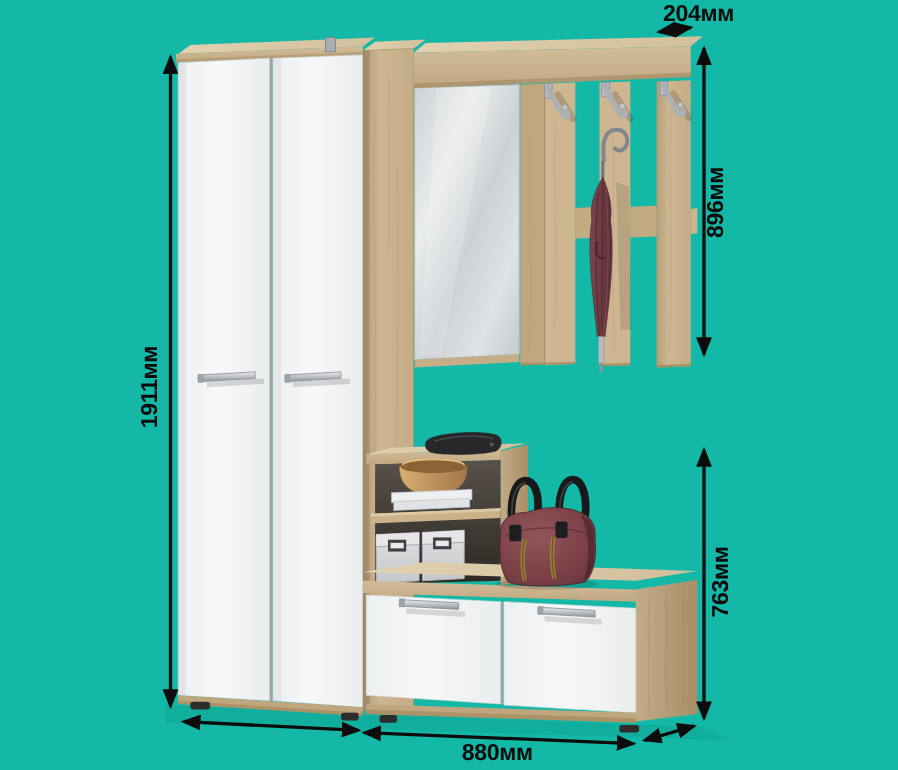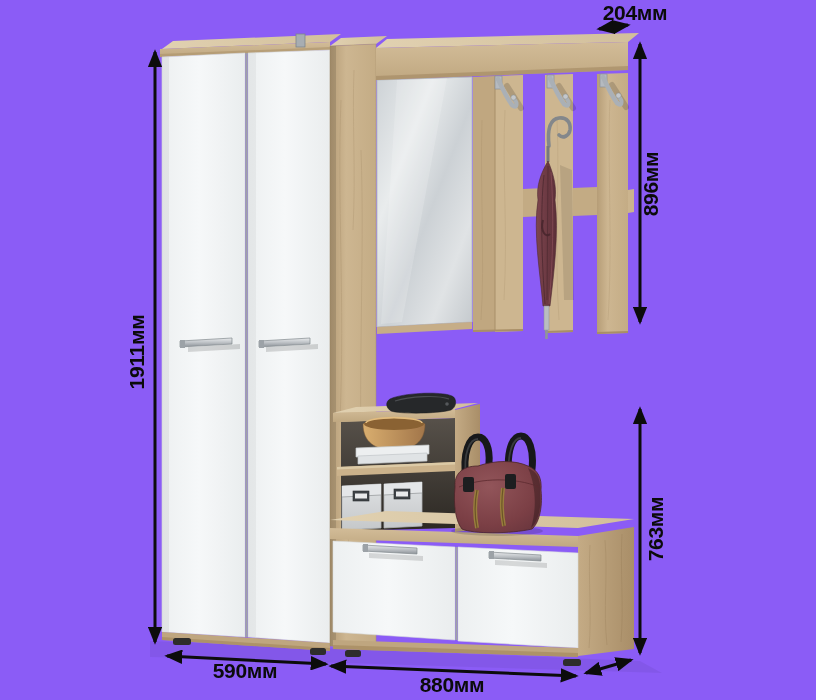--- a/index.html
+++ b/index.html
@@ -1,17 +1,17 @@
 <!DOCTYPE html>
 <html><head>
 <meta charset="utf-8">
 <style>
   html,body { margin:0; padding:0; background:#ffffff; }
   .stage {
-    position:relative; width:816px; height:700px; background:#8b5cf6;
+    position:relative; width:816px; height:700px; background:#14b8a6;
     font-family:"Liberation Sans", sans-serif; overflow:hidden;
   }
   .scene { position:absolute; left:0; top:0; }
   .dim {
     position:absolute; width:120px; text-align:center;
     font-weight:bold; font-size:21px; line-height:24px; color:#0b0b0b;
     letter-spacing:-0.3px; white-space:nowrap;
   }
   .dim.v { transform:rotate(-90deg); }
 </style>
@@ -277,15 +277,14 @@
       <line x1="167" y1="656" x2="326" y2="664" marker-start="url(#arr)" marker-end="url(#arr)"></line>
       <line x1="331" y1="666" x2="576" y2="676" marker-start="url(#arr)" marker-end="url(#arr)"></line>
       <line x1="586" y1="673" x2="631" y2="660" marker-start="url(#arr)" marker-end="url(#arr)"></line>
     </g>
   </svg>
 
   <div class="dim" style="left:575px; top:1px;">204мм</div>
   <div class="dim v" style="left:591px; top:172px;">896мм</div>
   <div class="dim v" style="left:77px;  top:340px;">1911мм</div>
   <div class="dim v" style="left:596px; top:517px;">763мм</div>
-  <div class="dim" style="left:185px; top:659px;">590мм</div>
   <div class="dim" style="left:392px; top:673px;">880мм</div>
 </div>
 
 </body></html>

